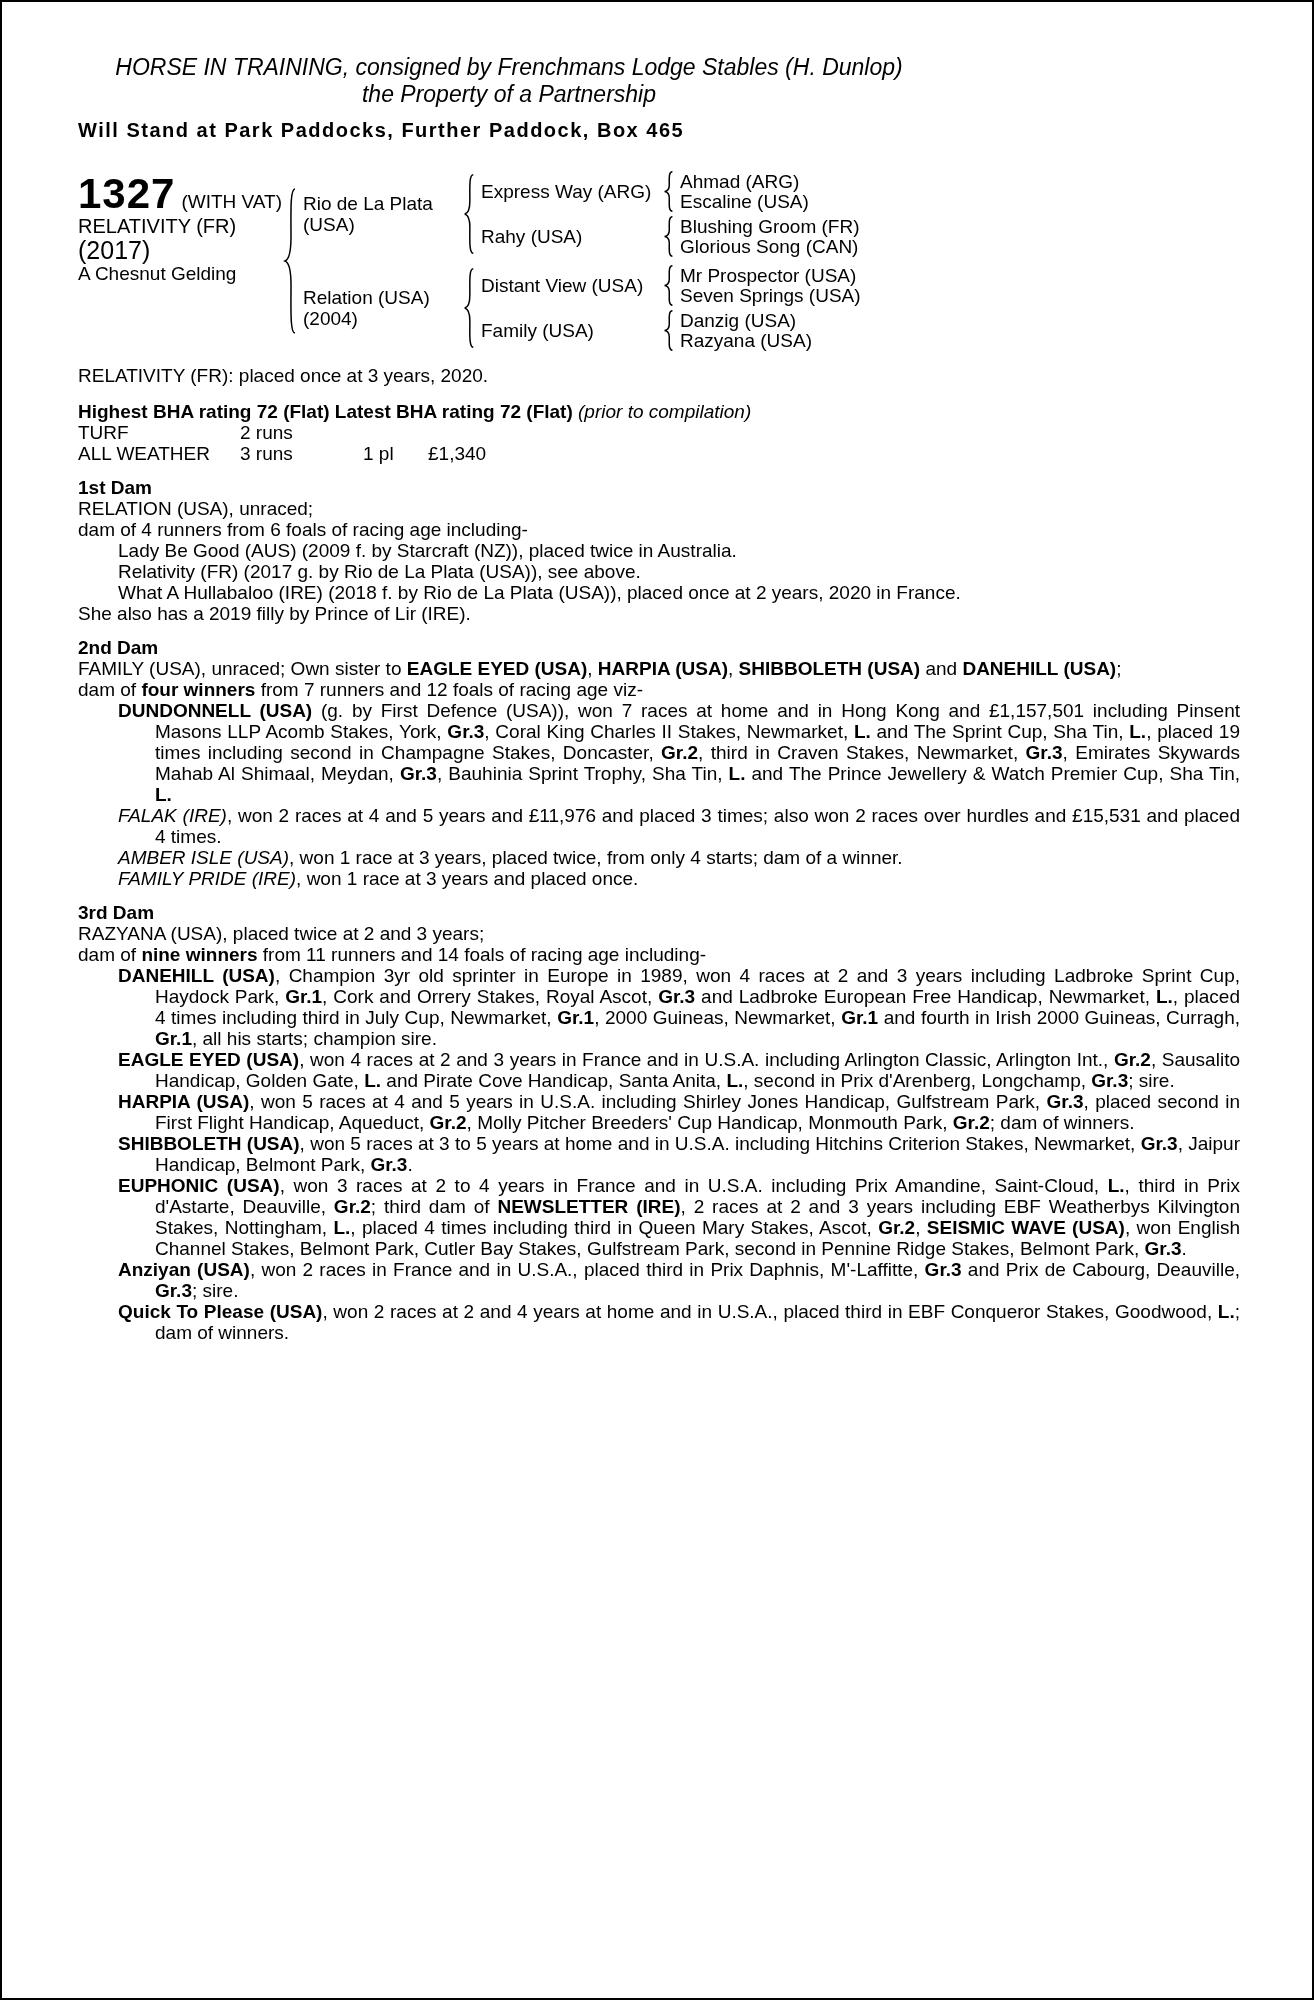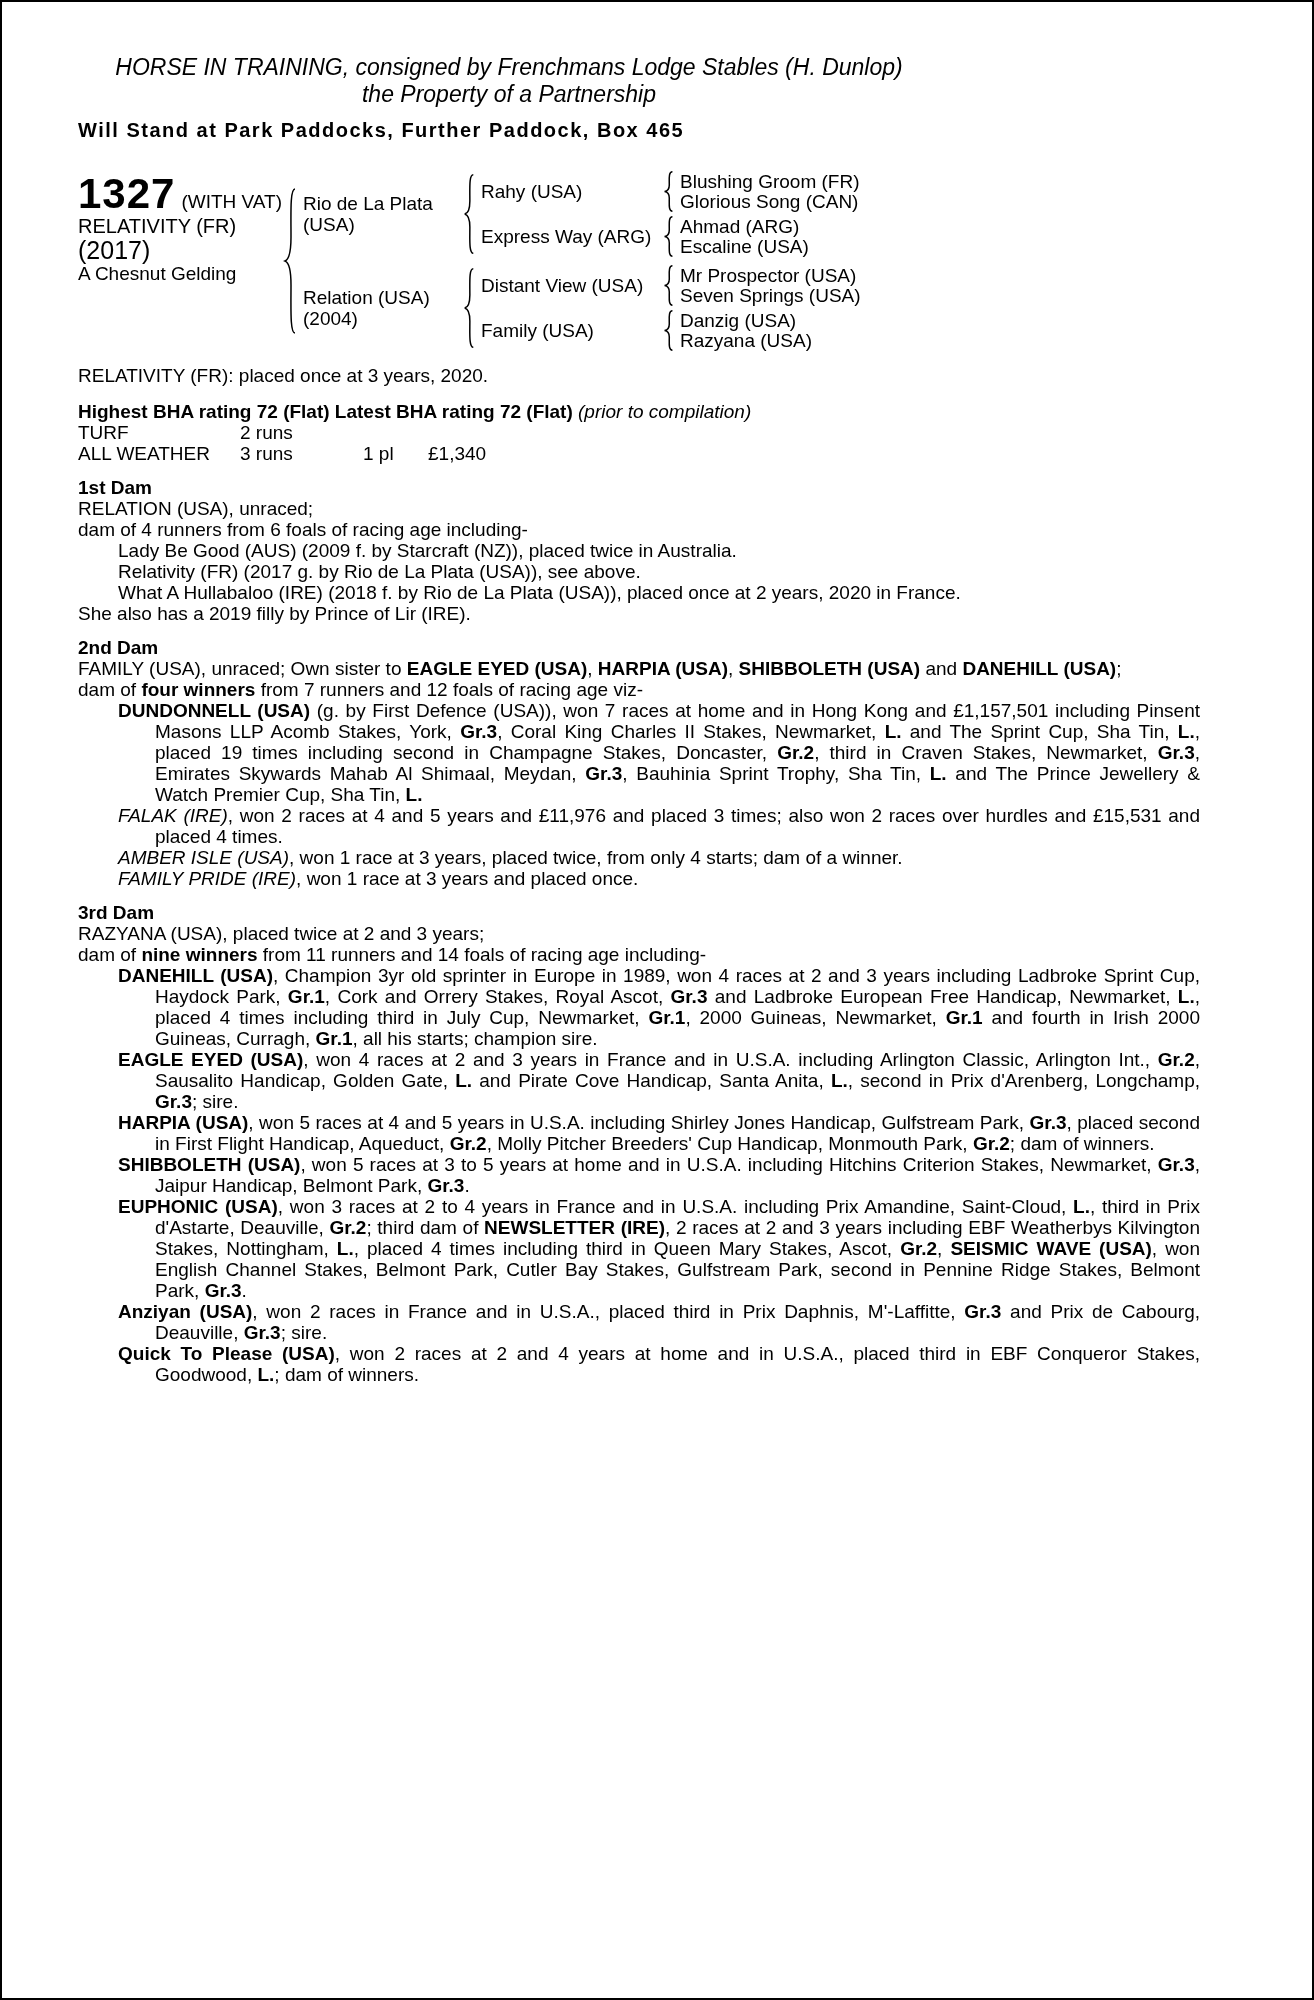--- a/index.html
+++ b/index.html
@@ -6,21 +6,21 @@
   .page {
     position:relative;
     width:1314px; height:2000px;
     box-sizing:border-box;
     background:#ffffff;
     border:2px solid #000;
     font-family:"Liberation Sans", sans-serif;
     color:#000;
     overflow:hidden;
   }
-  .content { padding:52px 112px 0 76px; }
+  .content { padding:52px 72px 0 76px; }
 
   
   .center-col { width:862px; text-align:center; }
   .hdr-consignor, .hdr-property {
     font-style:italic; font-size:23px; line-height:27px;
   }
   .hdr-stand {
     font-weight:700; font-size:20px; line-height:25px;
     letter-spacing:1.5px; margin-top:10px;
   }
@@ -110,41 +110,41 @@
 
         <div class="g1unit">
           <div class="g1name">Rio de La Plata (USA)</div>
           <div class="brace brace2">
             <svg viewBox="0 0 14 100" preserveAspectRatio="none">
                 <path d="M12,2 C7,2 8,18 8,34 C8,44 6,49 2,50 C6,51 8,56 8,66 C8,82 7,98 12,98" fill="none" stroke="#000" stroke-width="1.5" vector-effect="non-scaling-stroke"></path>
               </svg>
           </div>
           <div class="gen2">
             <div class="g2unit">
+              <div class="g2name">Express Way (ARG)</div>
+              <div class="brace brace3">
+                <svg viewBox="0 0 14 100" preserveAspectRatio="none">
+                    <path d="M12,2 C7,2 8,18 8,34 C8,44 6,49 2,50 C6,51 8,56 8,66 C8,82 7,98 12,98" fill="none" stroke="#000" stroke-width="1.5" vector-effect="non-scaling-stroke"></path>
+                  </svg>
+              </div>
+              <div class="gen3">
+                <div class="g3name">Ahmad (ARG)</div>
+                <div class="g3name">Escaline (USA)</div>
+              </div>
+            </div>
+            <div class="g2unit">
               <div class="g2name">Rahy (USA)</div>
               <div class="brace brace3">
                 <svg viewBox="0 0 14 100" preserveAspectRatio="none">
                     <path d="M12,2 C7,2 8,18 8,34 C8,44 6,49 2,50 C6,51 8,56 8,66 C8,82 7,98 12,98" fill="none" stroke="#000" stroke-width="1.5" vector-effect="non-scaling-stroke"></path>
                   </svg>
               </div>
               <div class="gen3">
                 <div class="g3name">Blushing Groom (FR)</div>
                 <div class="g3name">Glorious Song (CAN)</div>
-              </div>
-            </div>
-            <div class="g2unit">
-              <div class="g2name">Express Way (ARG)</div>
-              <div class="brace brace3">
-                <svg viewBox="0 0 14 100" preserveAspectRatio="none">
-                    <path d="M12,2 C7,2 8,18 8,34 C8,44 6,49 2,50 C6,51 8,56 8,66 C8,82 7,98 12,98" fill="none" stroke="#000" stroke-width="1.5" vector-effect="non-scaling-stroke"></path>
-                  </svg>
-              </div>
-              <div class="gen3">
-                <div class="g3name">Ahmad (ARG)</div>
-                <div class="g3name">Escaline (USA)</div>
               </div>
             </div>
           </div>
         </div>
 
         <div class="g1unit">
           <div class="g1name">Relation (USA) (2004)</div>
           <div class="brace brace2">
             <svg viewBox="0 0 14 100" preserveAspectRatio="none">
                 <path d="M12,2 C7,2 8,18 8,34 C8,44 6,49 2,50 C6,51 8,56 8,66 C8,82 7,98 12,98" fill="none" stroke="#000" stroke-width="1.5" vector-effect="non-scaling-stroke"></path>

